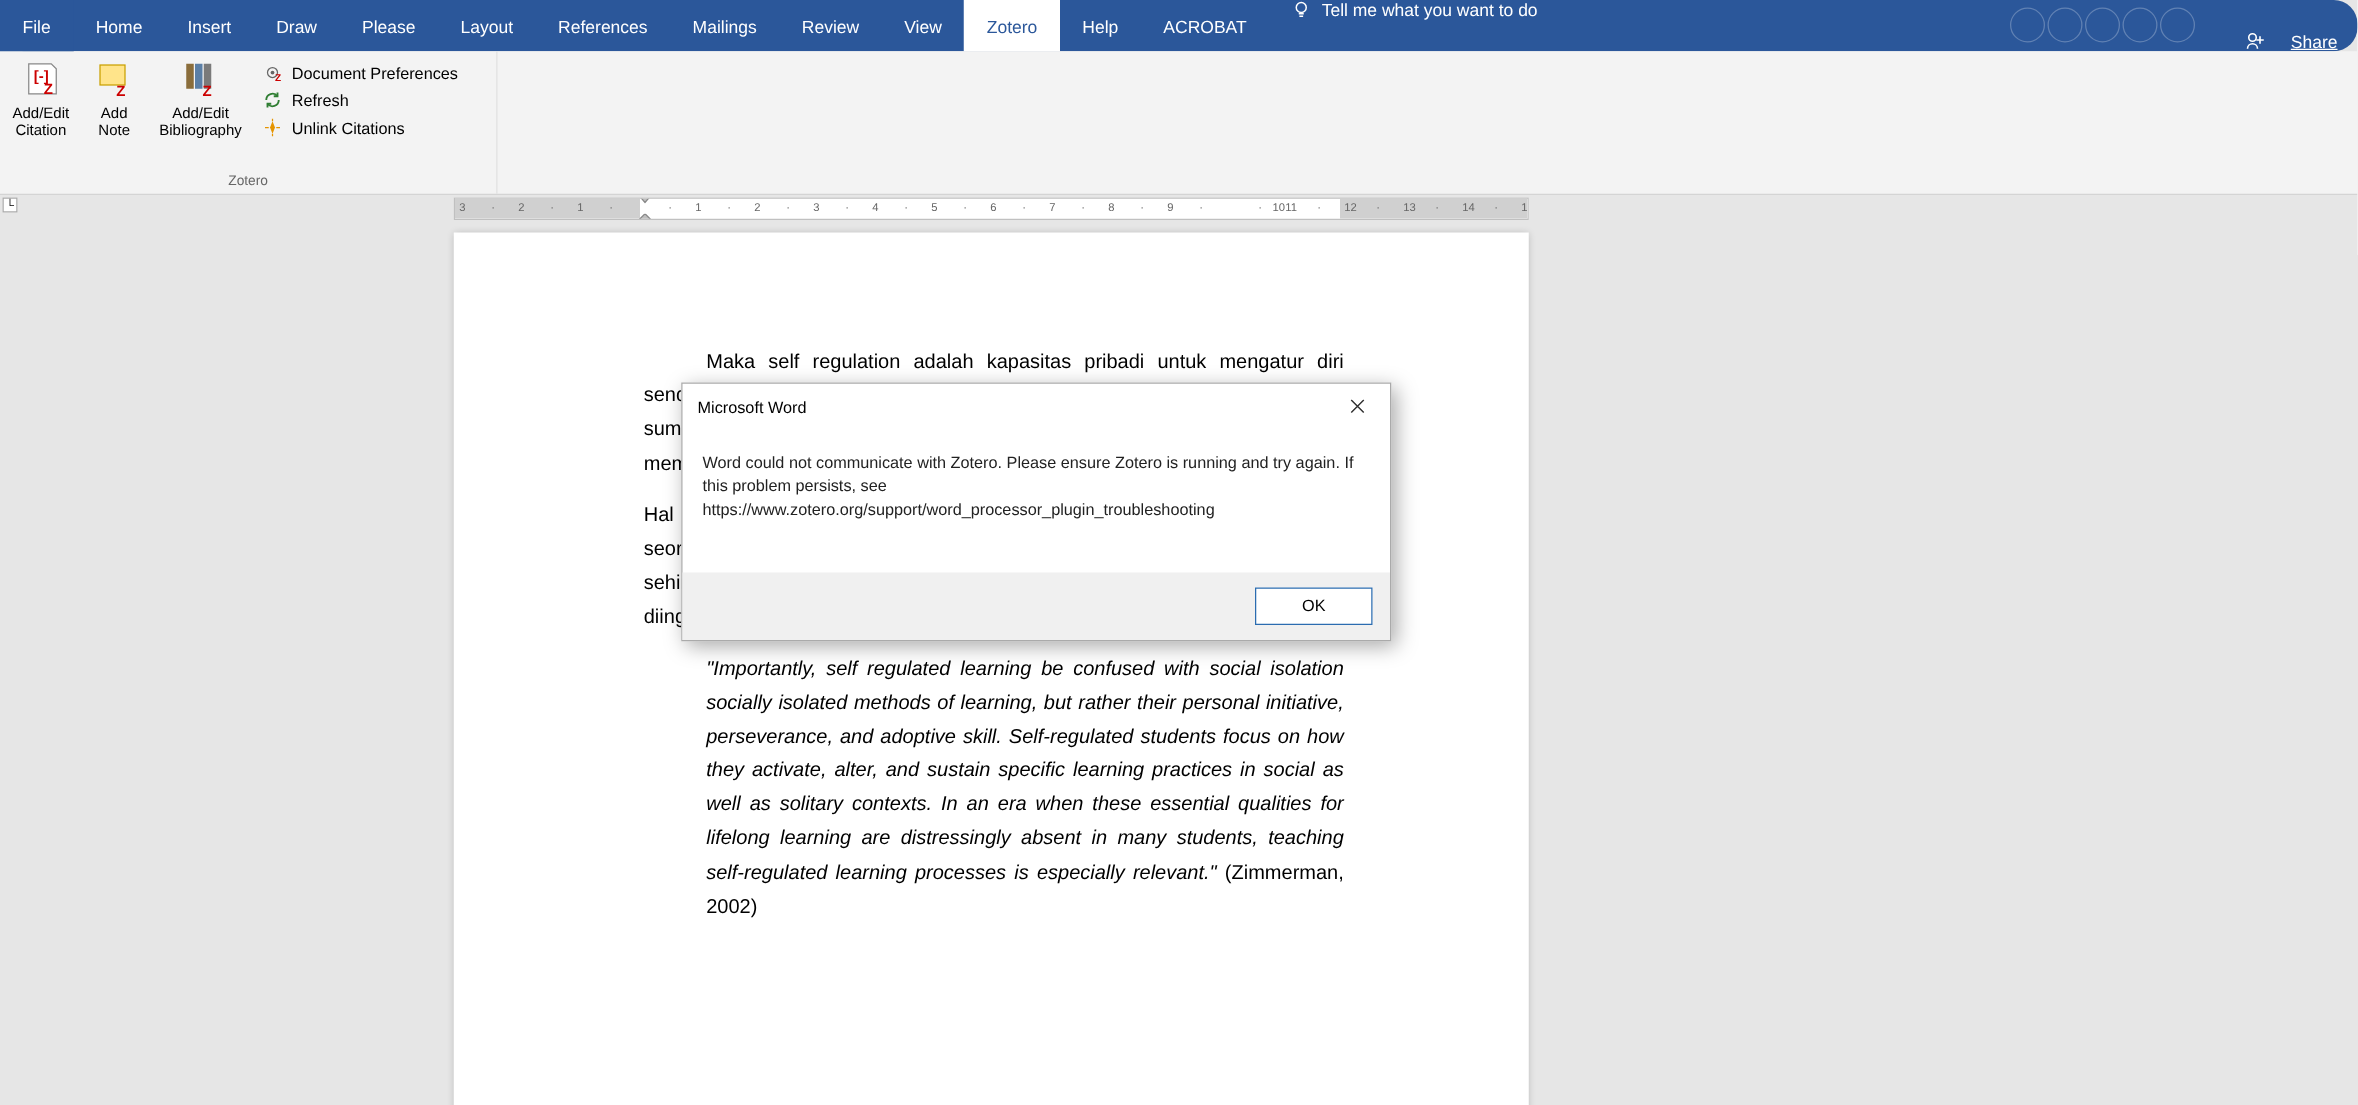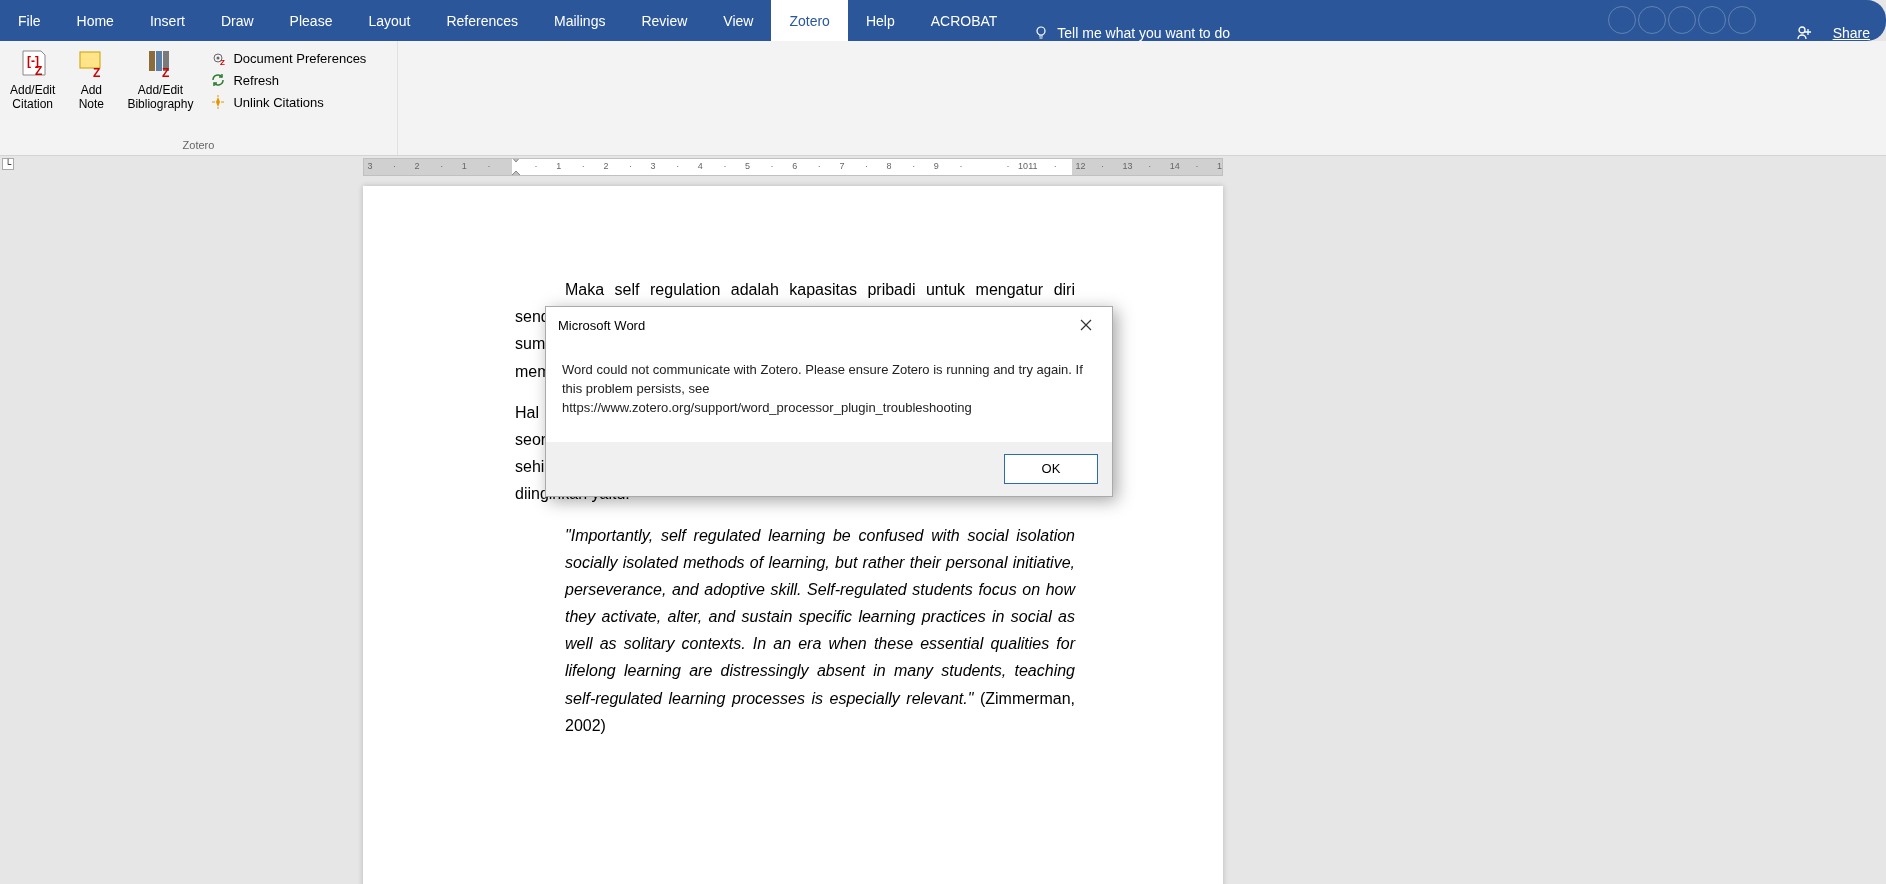--- a/index.html
+++ b/index.html
@@ -2,21 +2,21 @@
 <html><head>
 <meta charset="utf-8">
 <style>
 * { margin: 0; padding: 0; box-sizing: border-box; font-family: 'Segoe UI', Tahoma, sans-serif; }
 body { background: #e6e6e6; width: 1886px; height: 884px; overflow: hidden; position: relative; }
 
 .menubar { background: #2b579a; height: 41px; display: flex; align-items: stretch; color: #fff; font-size: 14px; border-radius: 19px; }
 .menubar .tab { padding: 0 18px; display: flex; align-items: center; cursor: pointer; }
 .menubar .tab.file { background: #2b579a; }
 .menubar .tab.active { background: #fff; color: #2b579a; }
-.menubar .tell-me { display: flex; align-items: flex-end; gap: 8px; padding: 0 18px; }
+.menubar .tell-me { display: flex; align-items: flex-start; gap: 8px; padding: 0 18px; }
 .menubar .spacer { flex: 1; }
 .menubar .share { display: flex; align-items: flex-end; gap: 20px; padding: 0 16px; text-decoration: underline; }
 
 .titlebar-deco { position: absolute; top: 6px; right: 130px; display: flex; gap: 2px; opacity: .25; }
 .titlebar-deco .c { width: 28px; height: 28px; border: 1px solid #fff; border-radius: 50%; }
 
 .ribbon { background: #f3f3f3; height: 115px; border-bottom: 1px solid #d4d4d4; display: flex; }
 .ribbon-group { padding: 4px 6px 2px; display: flex; flex-direction: column; justify-content: space-between; border-right: 1px solid #e1e1e1; }
 .ribbon-group .buttons { display: flex; gap: 12px; align-items: flex-start; }
 .big-btn { display: flex; flex-direction: column; align-items: center; font-size: 12px; line-height: 1.2; cursor: pointer; padding: 2px 4px; }
@@ -40,21 +40,21 @@
 .page-area { position: absolute; top: 178px; left: 0; right: 0; bottom: 0; overflow: hidden; background: #e6e6e6; }
 .page { position: absolute; left: 363px; top: 8px; width: 860px; background: #fff; box-shadow: 0 0 6px rgba(0,0,0,.2); padding: 90px 148px 60px 152px; min-height: 1000px; }
 .doc-text { font-family: 'Times New Roman', serif; font-size: 16px; line-height: 1.7; text-align: justify; color: #000; }
 .doc-p1 { text-indent: 50px; margin-bottom: 14px; }
 .doc-p2 { text-indent: 0; margin-bottom: 14px; }
 .doc-quote { font-style: italic; margin-left: 50px; }
 
 .dialog { position: absolute; left: 545px; top: 306px; width: 568px; background: #fff; border: 1px solid #aaa; box-shadow: 4px 4px 16px rgba(0,0,0,.35); }
 .dialog-titlebar { height: 36px; display: flex; align-items: center; padding: 0 12px; justify-content: space-between; font-size: 13px; }
 .dialog-close { width: 28px; height: 28px; display: flex; align-items: center; justify-content: center; cursor: pointer; font-size: 14px; }
-.dialog-body { padding: 18px 16px 24px 16px; font-size: 13px; line-height: 1.45; color: #222; }
+.dialog-body { padding: 18px 16px 40px 16px; font-size: 13px; line-height: 1.45; color: #222; }
 .dialog-footer { background: #f0f0f0; padding: 12px 14px; display: flex; justify-content: flex-end; align-items: center; }
 .dialog-ok { width: 94px; height: 30px; background: #fff; border: 1px solid #2b6cb0; font-size: 13px; cursor: pointer; }
 
 .bulb { width: 16px; height: 16px; }
 </style>
 </head>
 <body>
 
 <div class="menubar">
   <div class="tab file">File</div>

